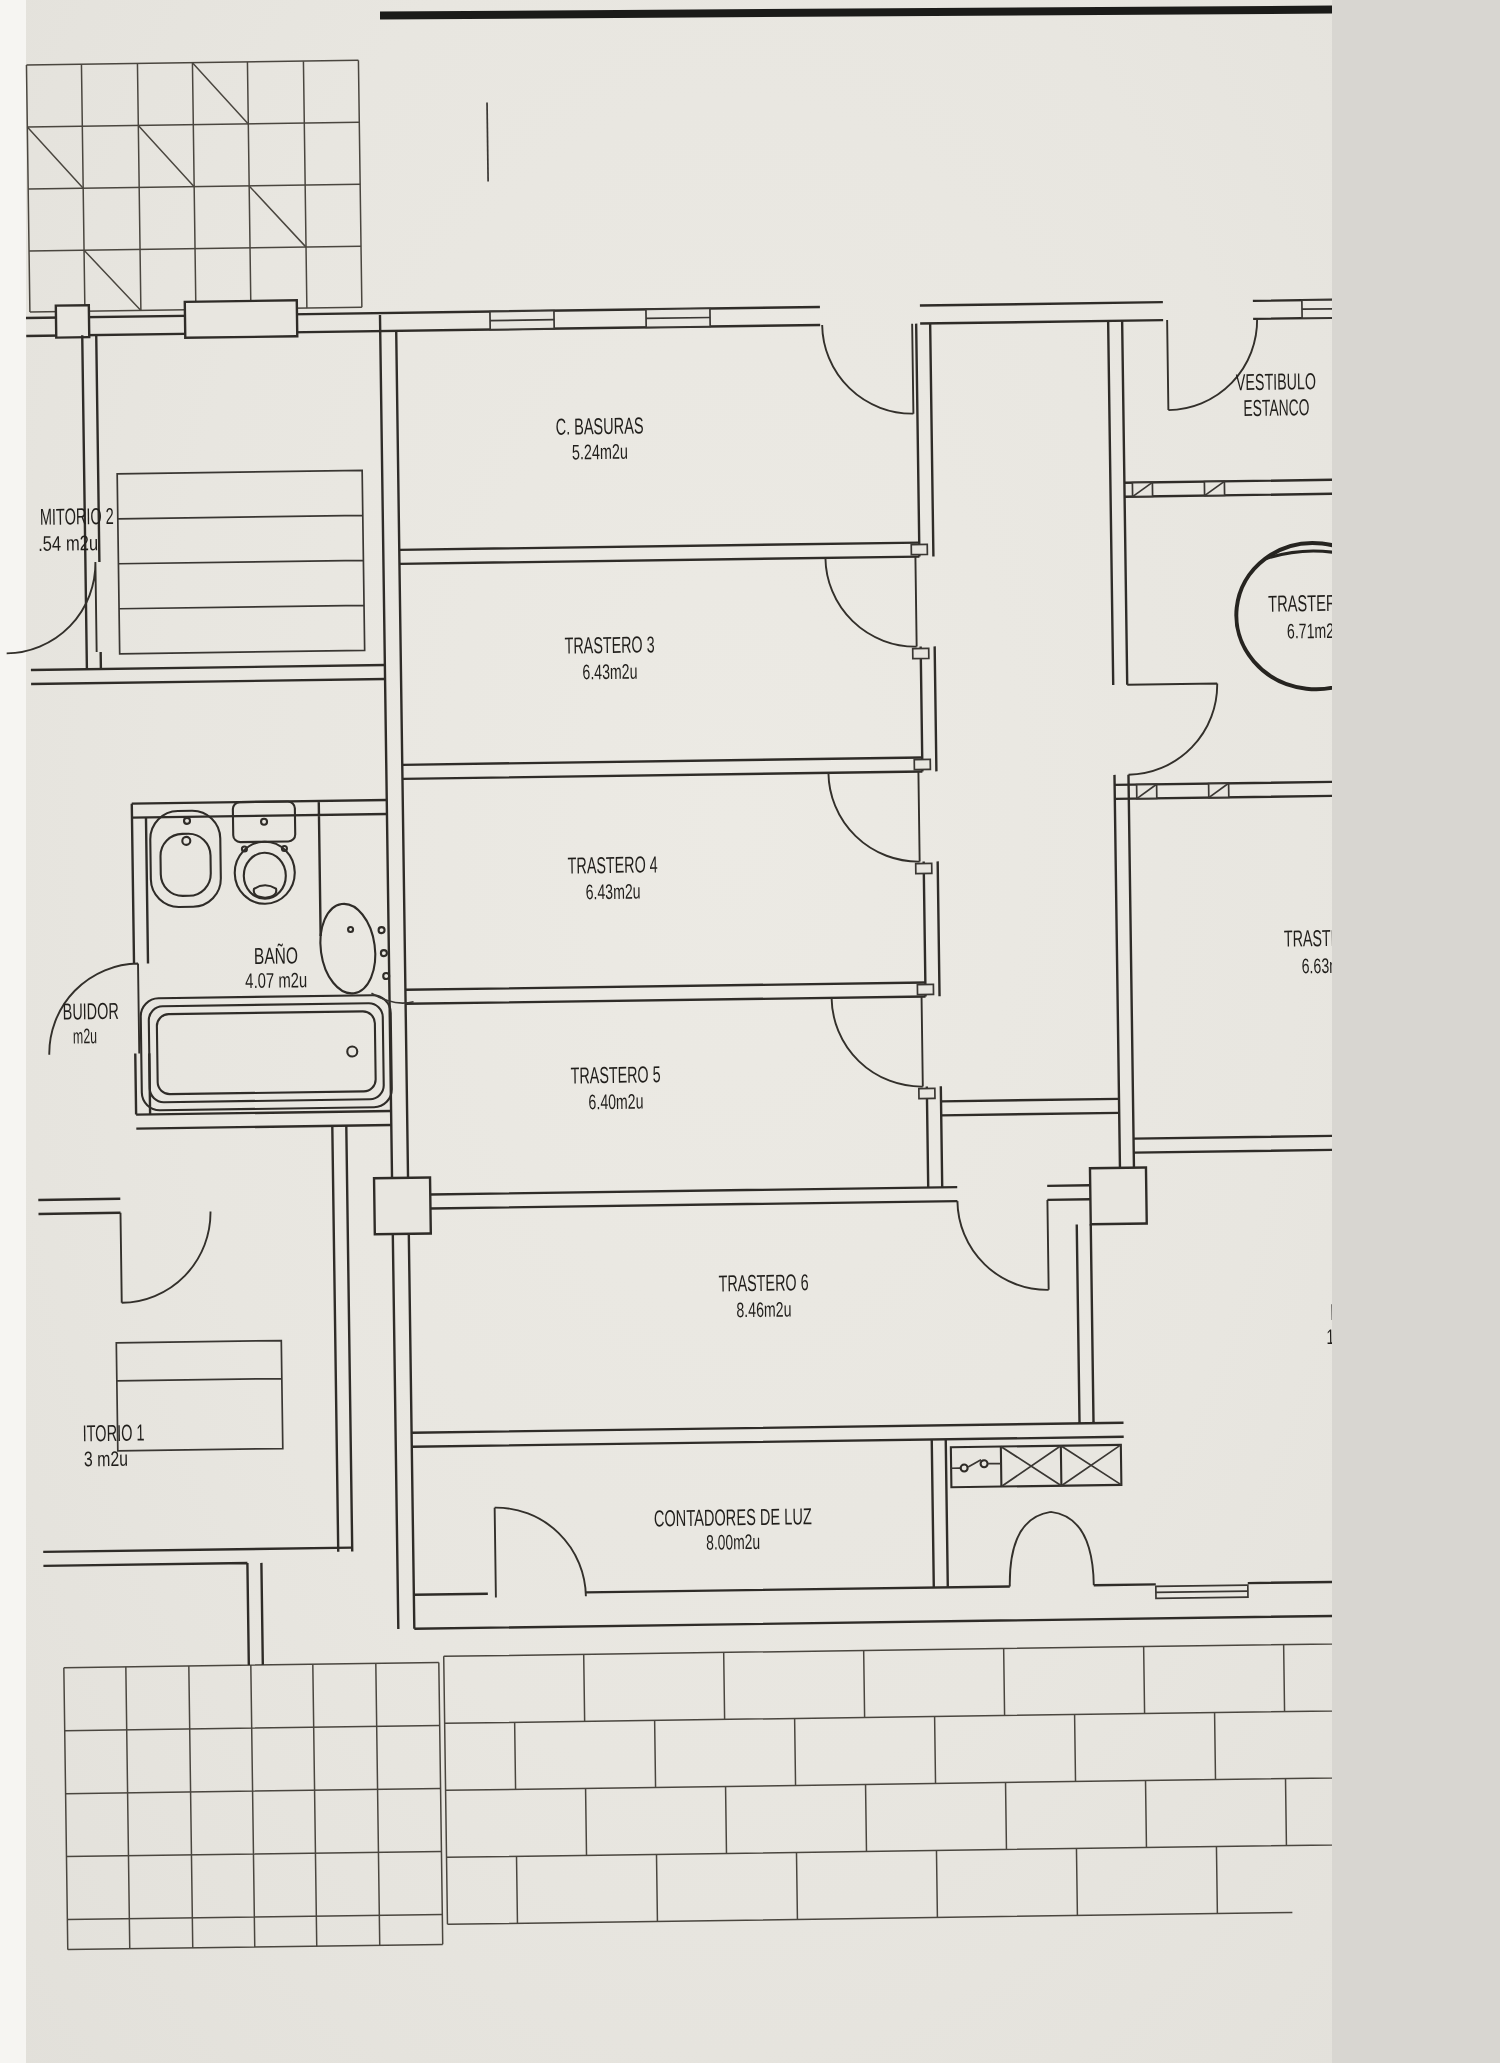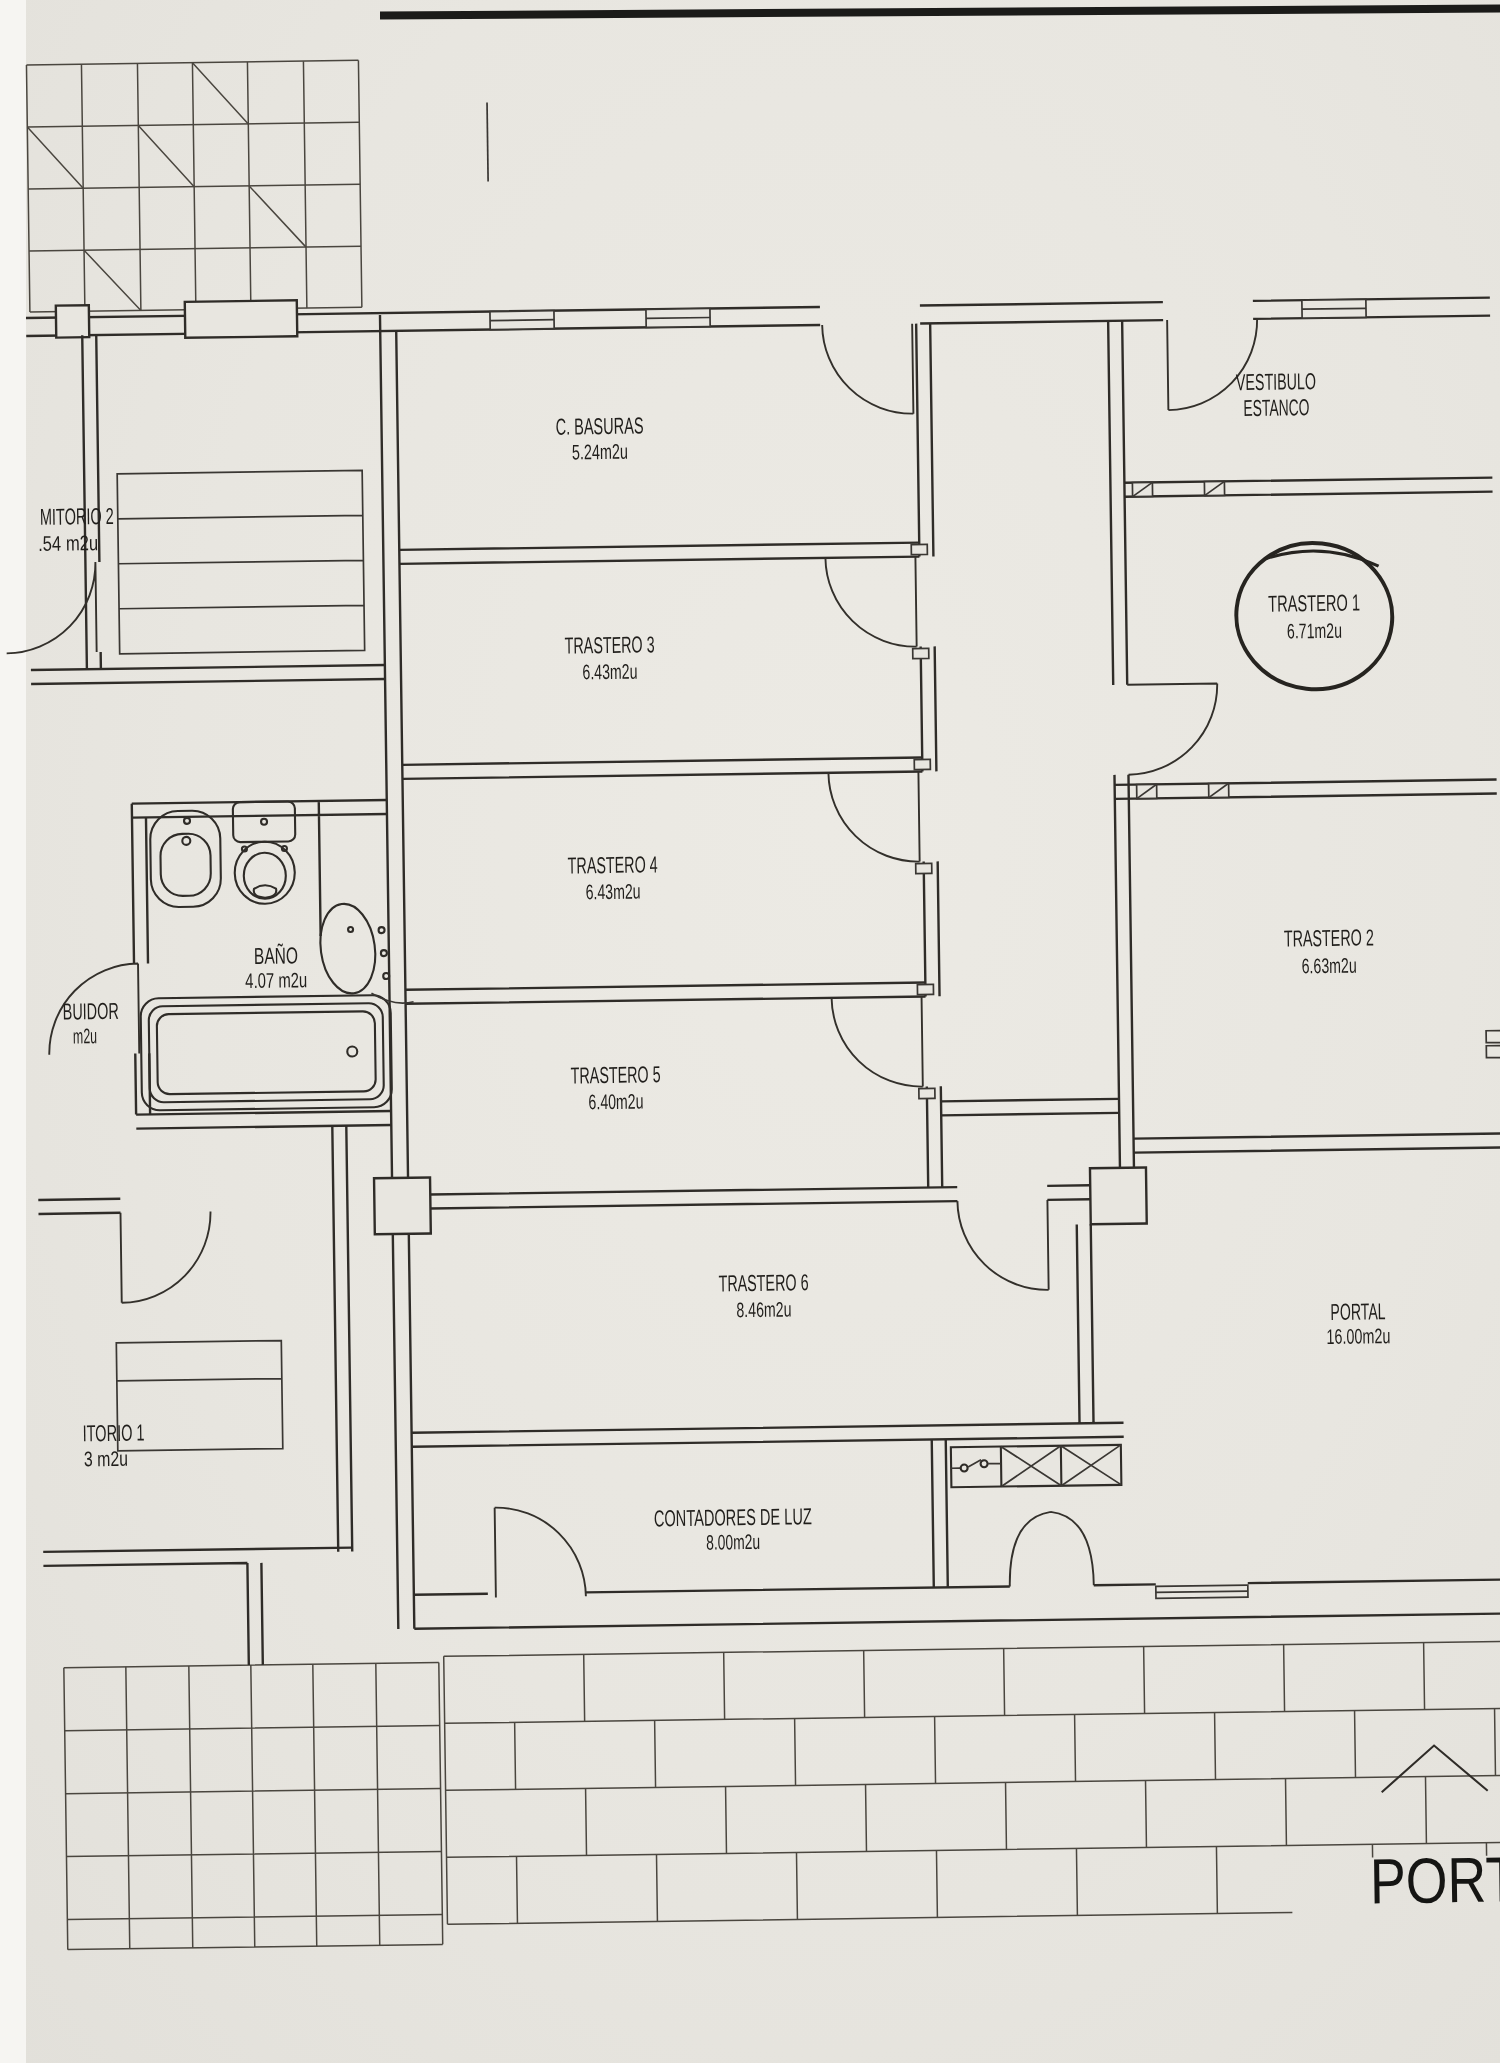--- a/index.html
+++ b/index.html
@@ -1,19 +1,19 @@
 <!DOCTYPE html>
 <html><head>
 <meta charset="utf-8">
 <style>
   html,body{margin:0;padding:0;background:#d8d6d1;}
-  #page{position:relative;width:1500px;height:2063px;overflow:hidden;
+  #page{position:relative;width:1304px;height:2063px;overflow:hidden;
         background:#e8e6e0;
         background-image:radial-gradient(ellipse at 55% 40%, #eceae4 0%, #e8e6e0 55%, #e2e0da 100%);
-        font-family:"Liberation Sans", sans-serif;}
+        font-family:"Liberation Sans", sans-serif;padding-left:28px;}
   #paper-edge-left{position:absolute;left:0;top:0;width:26px;height:2063px;background:#f6f5f2;}
   #scan-top-bar{position:absolute;left:380px;top:8px;width:1125px;height:8px;background:#1b1b19;transform:rotate(-0.35deg);}
   svg{position:absolute;left:0;top:0;}
   .wall{stroke:#2f2c28;stroke-width:2.4;fill:none;stroke-linecap:butt;}
   .thin{stroke:#3a3733;stroke-width:1.7;fill:none;}
   .pat{stroke:#4a463f;stroke-width:1.5;fill:none;}
   .fix{stroke:#2f2c28;stroke-width:2.1;fill:none;}
   .door{stroke:#33302b;stroke-width:1.9;fill:none;}
   .fillpaper{fill:#e8e6e0;}
   text{fill:#201e1b;font-family:"Liberation Sans", sans-serif;}

